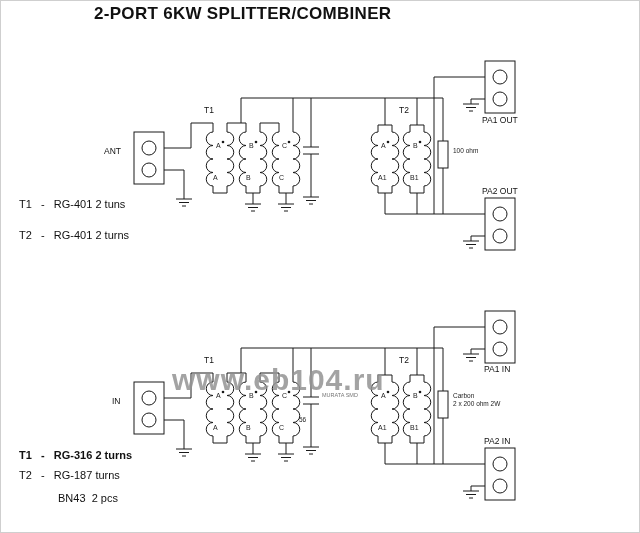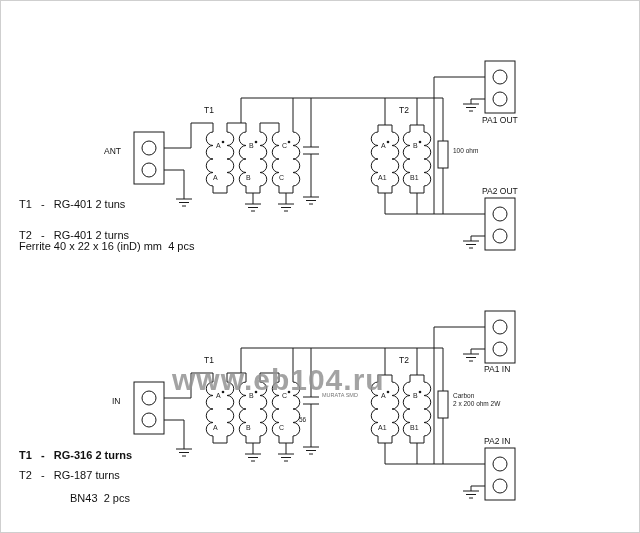--- a/index.html
+++ b/index.html
@@ -9,21 +9,21 @@
     font-family:"Liberation Sans",sans-serif;
   }
   .title{
     position:absolute;left:93px;top:3px;font-size:17px;font-weight:bold;
     color:#111;letter-spacing:.3px;white-space:pre;
   }
   .note{
     position:absolute;font-size:11px;color:#111;white-space:pre;
   }
   .n-t1{left:18px;top:197px;} .n-t2{left:18px;top:216px;margin-top:12px;} .n-t3{left:18px;top:239px;}
-  .n-b1{left:18px;top:448px;font-weight:bold;} .n-b2{left:18px;top:468px;} .n-b3{left:33px;top:491px;padding-left:36px;}
+  .n-b1{left:18px;top:448px;font-weight:bold;} .n-b2{left:18px;top:468px;} .n-b3{left:21px;top:491px;padding-left:36px;}
   .watermark{
     position:absolute;left:171px;top:362px;font-size:30px;font-weight:bold;
     color:#949494;opacity:.85;letter-spacing:1px;white-space:pre;pointer-events:none;
   }
   svg.schematic{position:absolute;left:0;top:0;}
   .wire{stroke:#1a1a1a;stroke-width:1;fill:none;}
   .lbl{font:8.5px "Liberation Sans",sans-serif;fill:#111;}
   .sm{font:7px "Liberation Sans",sans-serif;fill:#222;}
   .xs{font:6.5px "Liberation Sans",sans-serif;fill:#222;}
   .tiny{font:5.5px "Liberation Sans",sans-serif;fill:#777;}
@@ -179,23 +179,23 @@
         <text class="tiny" x="321" y="396">MURATA SMD</text>
         <text class="xs" x="298" y="421">56</text>
         <text class="xs" x="452" y="397">Carbon</text>
         <text class="xs" x="452" y="405">2 x 200 ohm 2W</text>
         <text class="lbl" x="483" y="371">PA1 IN</text>
         <text class="lbl" x="483" y="443">PA2 IN</text>
       </g>
     </g>
   </svg>
 
+  <div class="title">2-PORT 6KW SPLITTER/COMBINER</div>
 
   <div class="note n-t1">T1   -   RG-401 2 tuns</div>
   <div class="note n-t2">T2   -   RG-401 2 turns</div>
-  <div class="note n-t3">Ferrite 40 x 22 x 16 (inD) mm  4 pcs</div>
 
   <div class="note n-b1">T1   -   RG-316 2 turns</div>
   <div class="note n-b2">T2   -   RG-187 turns</div>
   <div class="note n-b3">BN43  2 pcs</div>
 
   <div class="watermark">www.eb104.ru</div>
 </div>
 
 </body></html>

